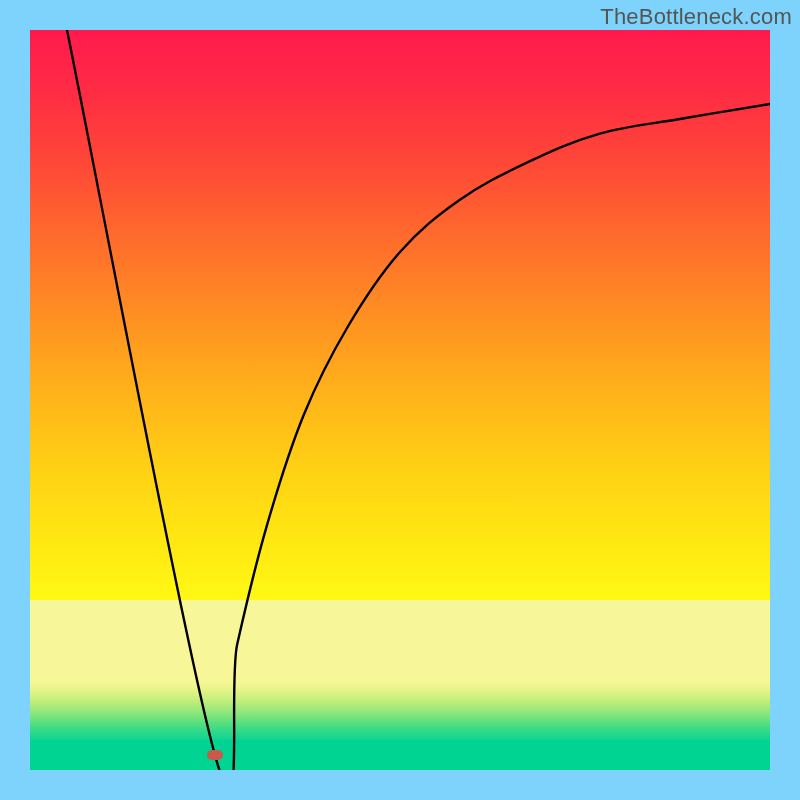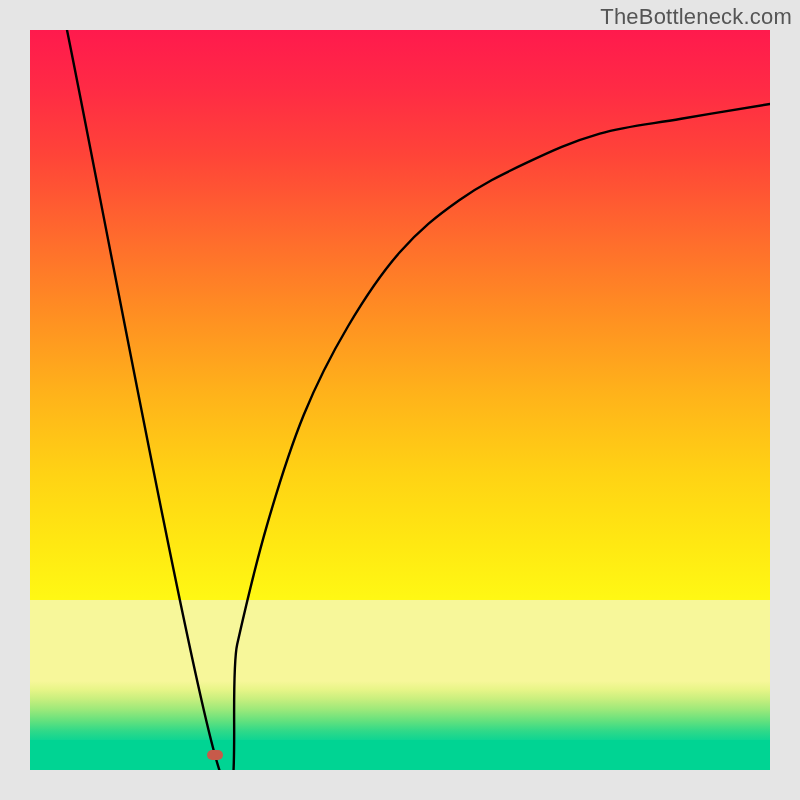--- a/index.html
+++ b/index.html
@@ -8,21 +8,21 @@
     width: 800px;
     height: 800px;
     overflow: hidden;
     background: #000;
     font-family: Arial, Helvetica, sans-serif;
   }
   .frame {
     position: relative;
     width: 800px;
     height: 800px;
-    background: #e5e5e5;
+    background: #7dd3fc;
   }
   .plot {
     position: absolute;
     left: 30px;
     top: 30px;
     width: 740px;
     height: 740px;
     overflow: hidden;
   }
   .gradient {

